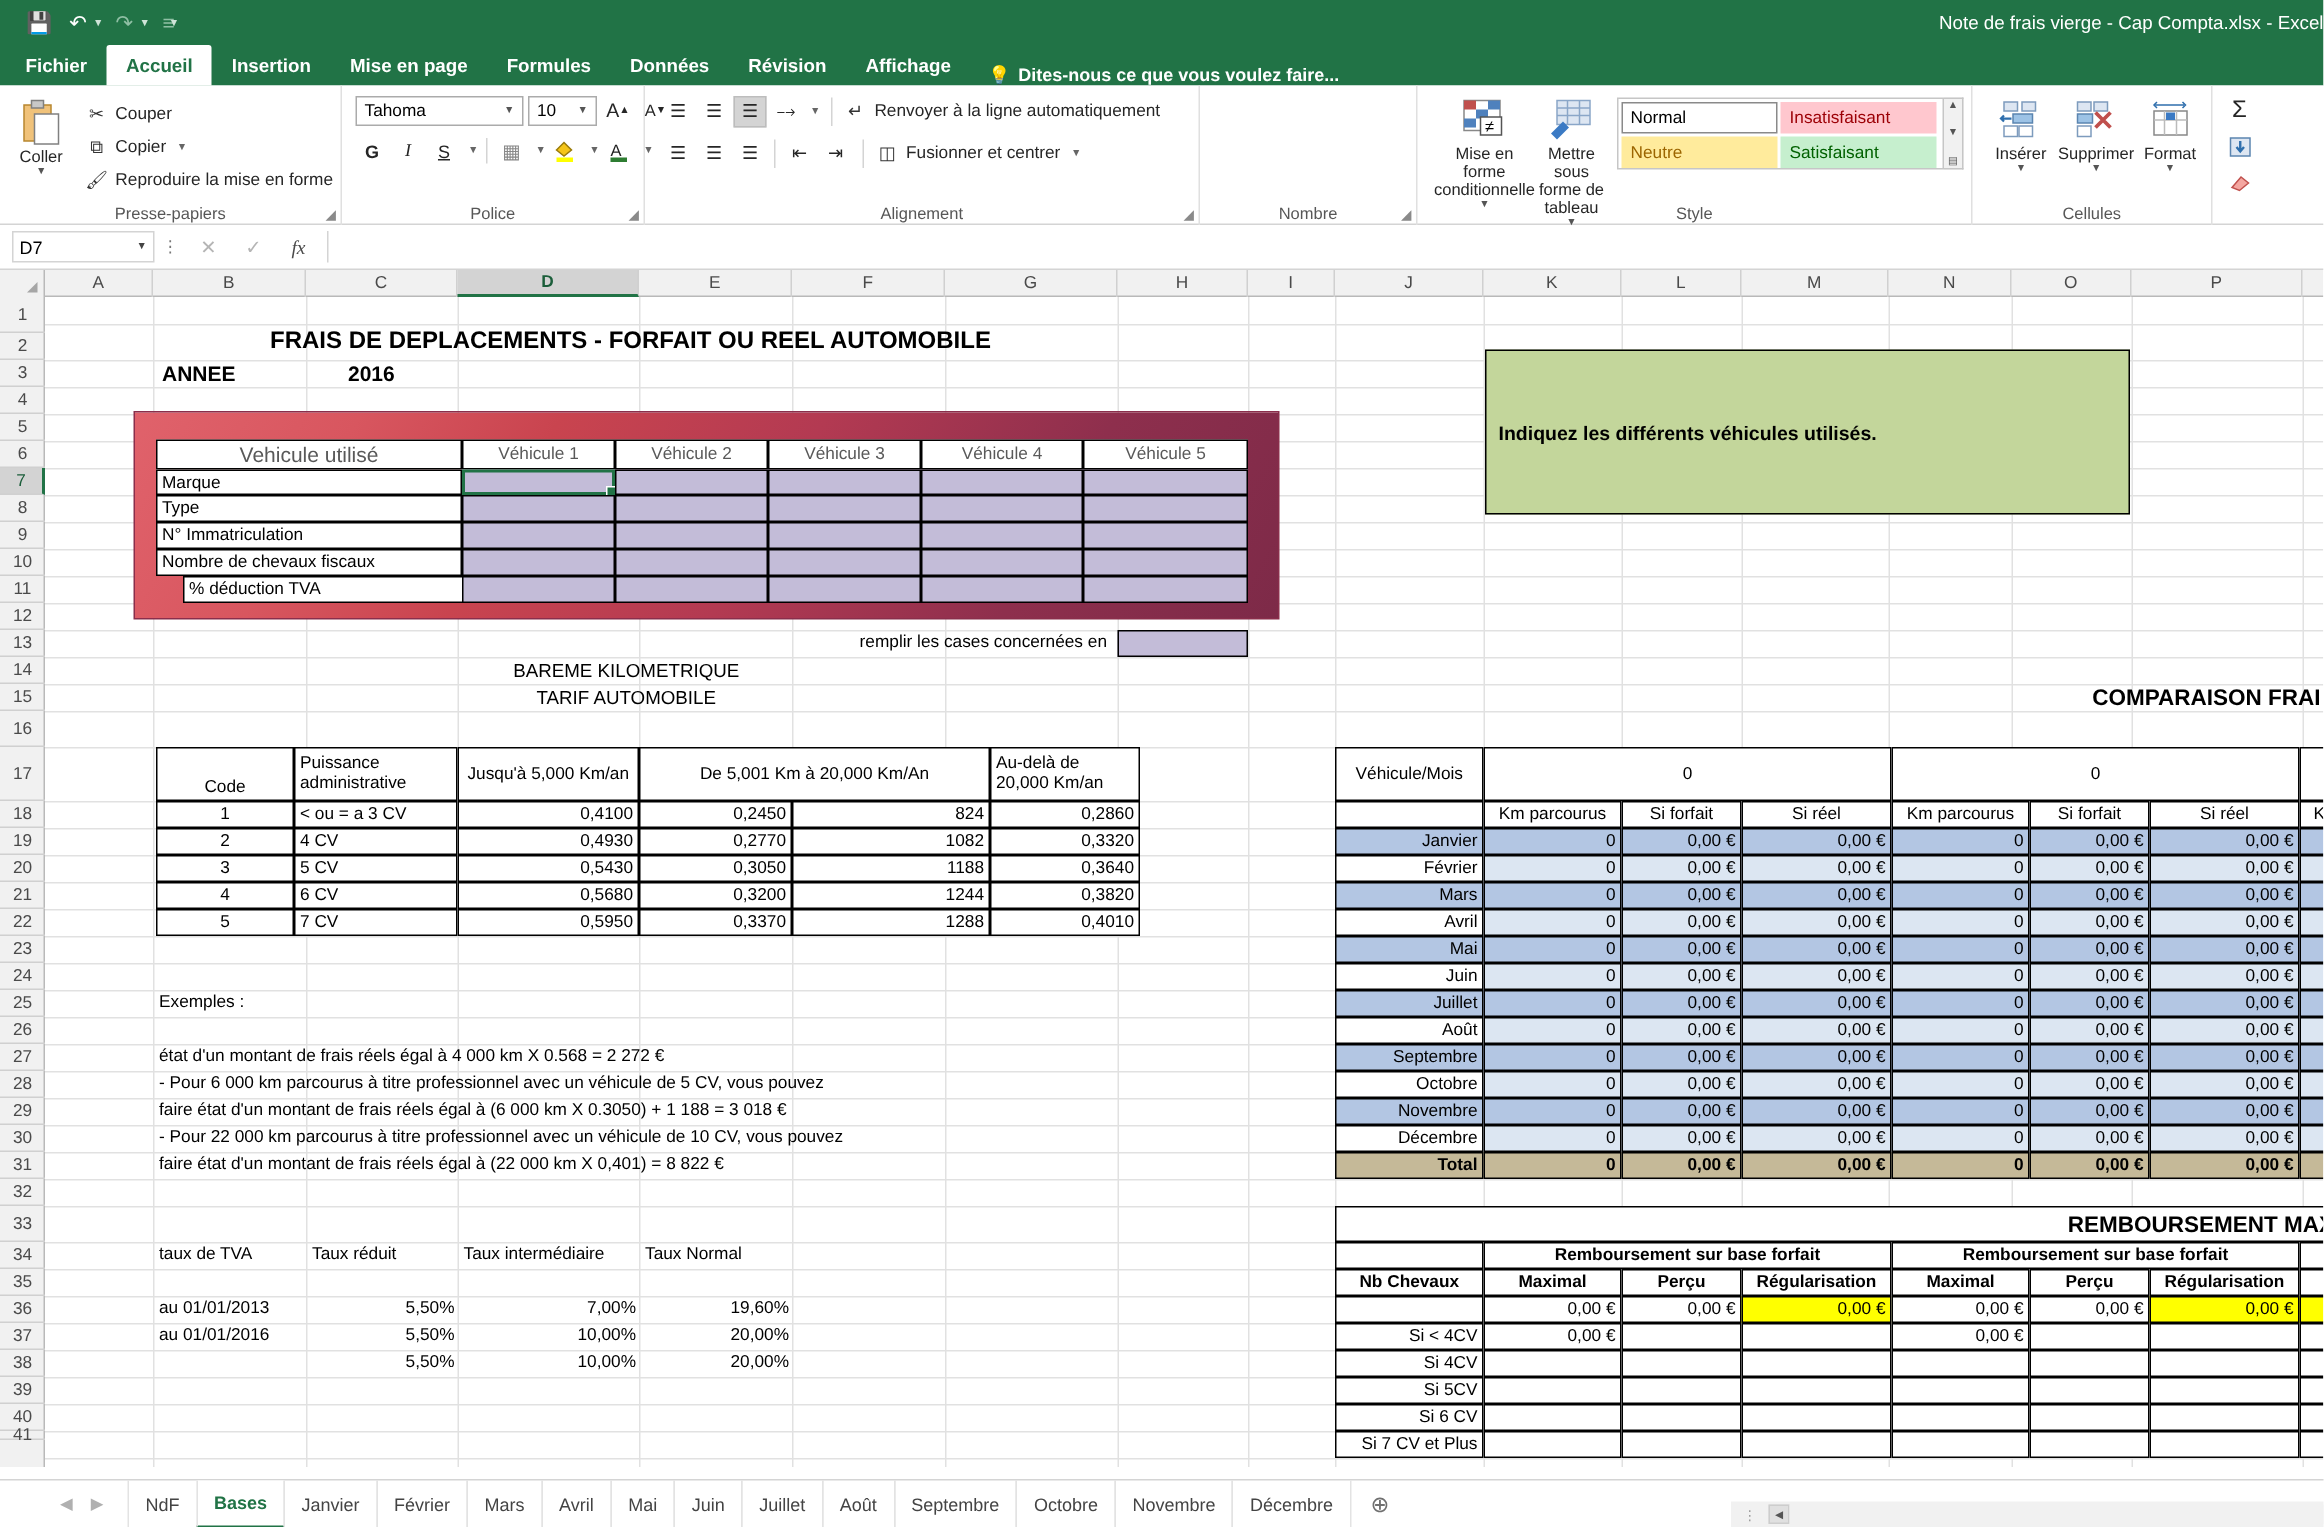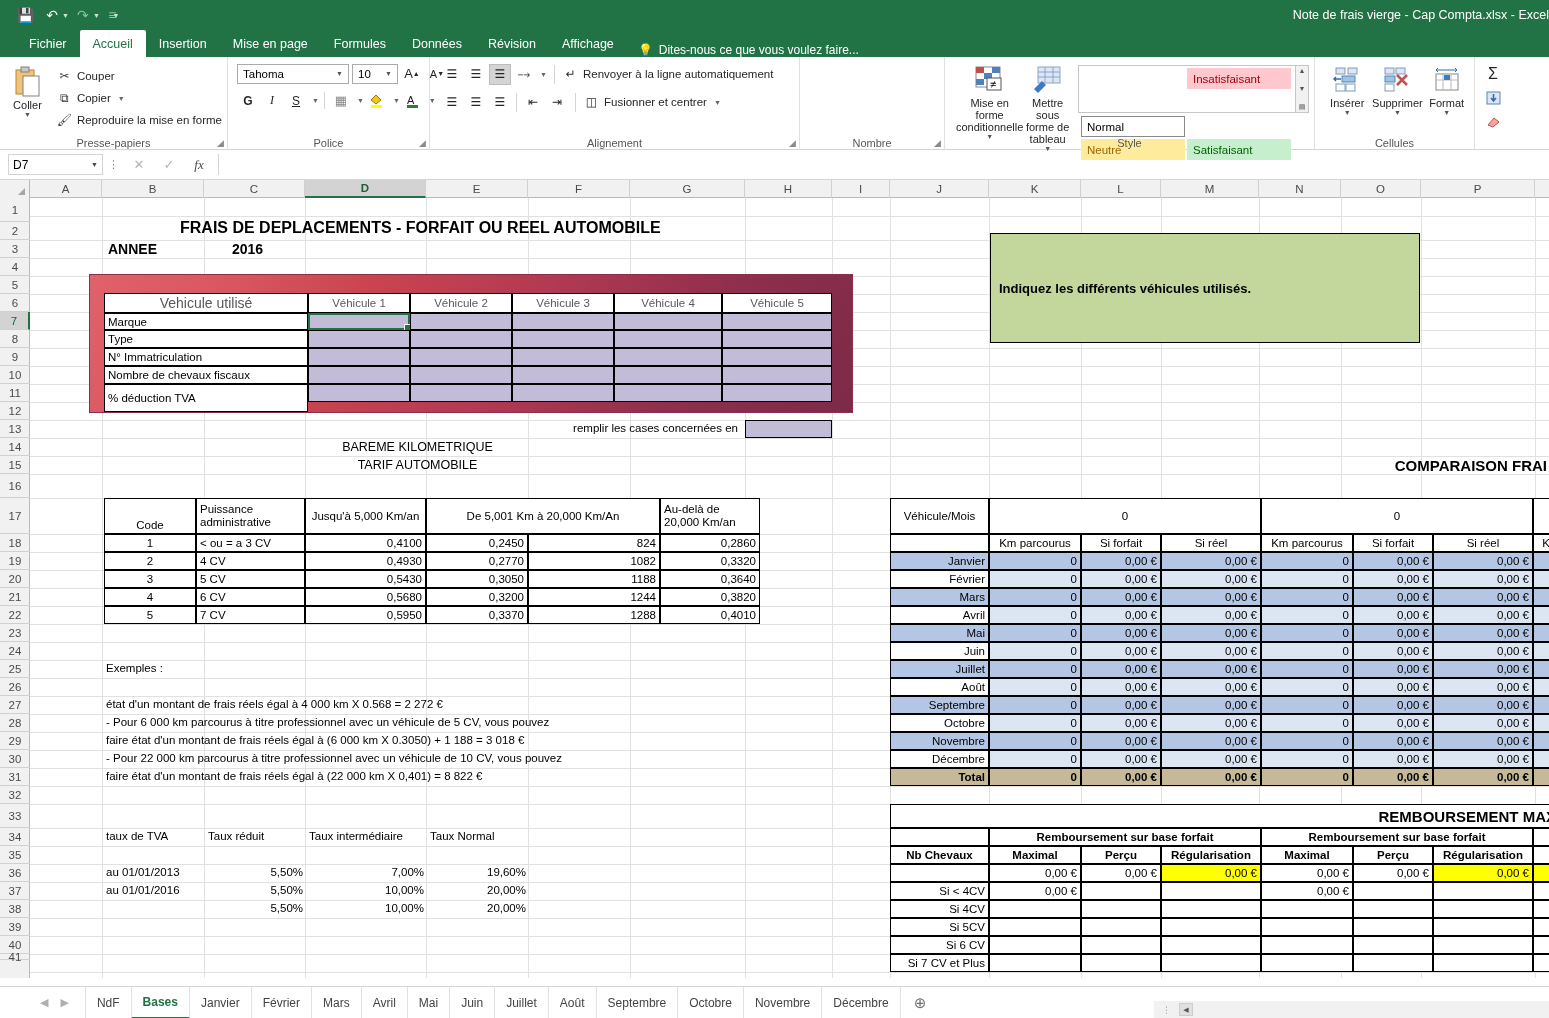--- a/index.html
+++ b/index.html
@@ -24,21 +24,21 @@
   .qat-btn.dim{ color:#8fbfa4; }
   .qat-caret{ font-size:7px; margin-left:-4px; color:#cfe4d8; }
   .title-text{
     position:absolute; left:0; right:0; text-align:right;
     font-size:12.5px; color:#ffffff; pointer-events:none;
   }
 
   
   .ribbon-tabs{
     height:27px; background:#217346; display:flex; align-items:flex-end;
-    padding-left:16px; position:relative;
+    padding-left:4px; position:relative;font-weight:bold;
   }
   .rtab{
     height:27px; padding:0 13px; display:flex; align-items:center;
     color:#ffffff; font-size:12.5px; cursor:pointer; white-space:nowrap;
   }
   .rtab.active{ background:#ffffff; color:#217346; border-radius:2px 2px 0 0; }
   .tellme{
     display:flex; align-items:center; gap:5px; color:#ffffff;
     font-size:12px; padding-left:12px;
   }
@@ -88,21 +88,21 @@
   .iconbtn.on{ background:#d4d4d4; border:1px solid #bdbdbd; }
 
   .stylebox{
     border:1px solid #c6c6c6; background:#fff; display:flex; flex-wrap:wrap;
     width:218px; height:48px; padding:2px; gap:2px; align-content:flex-start;
   }
   .stylecell{
     width:104px; height:21px; display:flex; align-items:center;
     padding-left:5px; font-size:11.5px; cursor:pointer; border:1px solid transparent;
   }
-  .sc-normal{ background:#fff; color:#000; border:1px solid #8a8a8a;margin-top:48px; }
+  .sc-normal{ background:#fff; color:#000; border:1px solid #8a8a8a; }
   .sc-insat{ background:#ffc7ce; color:#9c0006; }
   .sc-neutre{ background:#ffeb9c; color:#9c6500; }
   .sc-satis{ background:#c6efce; color:#006100; }
   .styleScroll{
     width:13px; height:48px; border:1px solid #c6c6c6; border-left:none;
     display:flex; flex-direction:column; justify-content:space-between; background:#f1f1f1;
     font-size:7px; color:#555; align-items:center; padding:1px 0;
   }
 
   
@@ -617,21 +617,21 @@
     <div class="vt-cell filled" style="left:584px;top:150px;width:108px;height:18px"></div>
     <div class="vt-cell filled" style="left:692px;top:150px;width:110px;height:18px"></div>
 
     <div class="vt-cell" style="left:74px;top:168px;width:204px;height:18px">Nombre de chevaux fiscaux</div>
     <div class="vt-cell filled" style="left:278px;top:168px;width:102px;height:18px"></div>
     <div class="vt-cell filled" style="left:380px;top:168px;width:102px;height:18px"></div>
     <div class="vt-cell filled" style="left:482px;top:168px;width:102px;height:18px"></div>
     <div class="vt-cell filled" style="left:584px;top:168px;width:108px;height:18px"></div>
     <div class="vt-cell filled" style="left:692px;top:168px;width:110px;height:18px"></div>
 
-    <div class="vt-cell" style="left:74px;top:186px;width:204px;height:28px">% déduction TVA</div>
+    <div class="vt-cell" style="left:92px;top:186px;width:204px;height:18px">% déduction TVA</div>
     <div class="vt-cell filled" style="left:278px;top:186px;width:102px;height:18px"></div>
     <div class="vt-cell filled" style="left:380px;top:186px;width:102px;height:18px"></div>
     <div class="vt-cell filled" style="left:482px;top:186px;width:102px;height:18px"></div>
     <div class="vt-cell filled" style="left:584px;top:186px;width:108px;height:18px"></div>
     <div class="vt-cell filled" style="left:692px;top:186px;width:110px;height:18px"></div>
 
     <div class="cell r" style="left:440px;top:222px;width:270px;height:18px">remplir les cases concernées en</div>
     <div class="vt-cell filled" style="left:715px;top:222px;width:87px;height:18px"></div>
 
     <div class="cell c" style="left:275px;top:240px;width:225px;height:18px;font-size:12.5px">BAREME KILOMETRIQUE</div>

